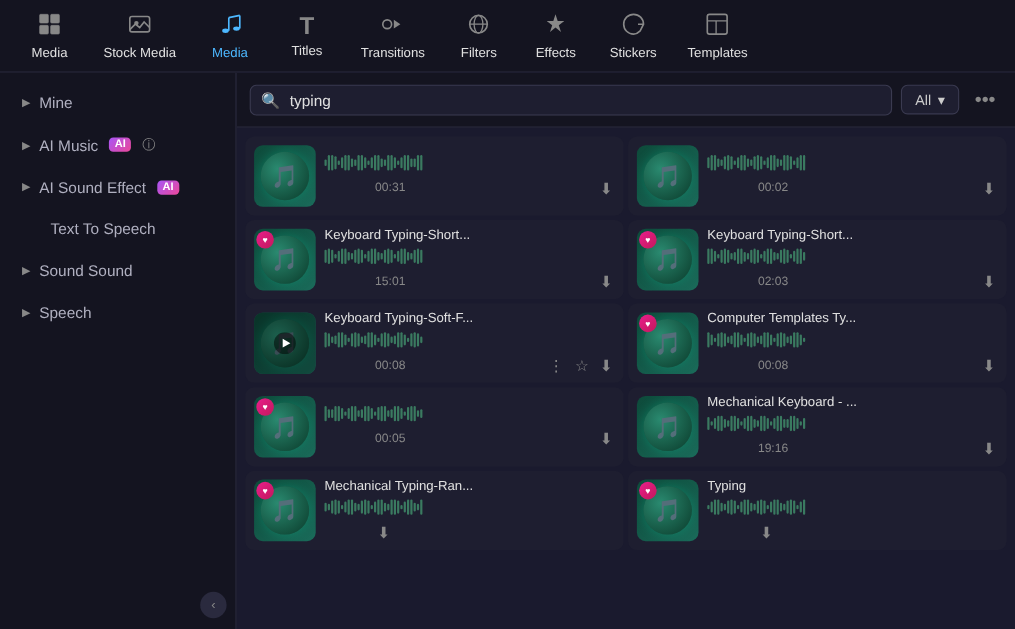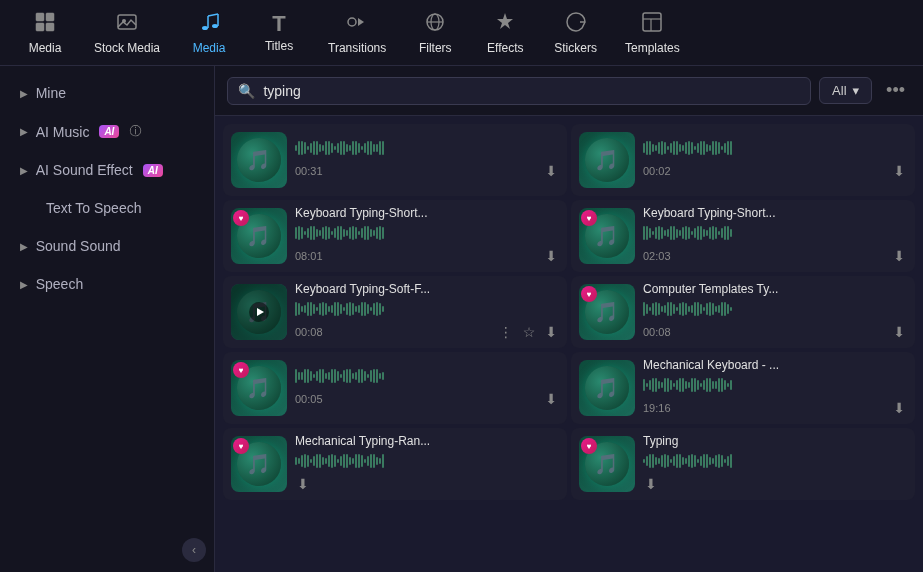--- a/index.html
+++ b/index.html
@@ -88,21 +88,20 @@
       background: linear-gradient(135deg, #7c3aed, #db2777);
       border-radius: 4px;
       padding: 1px 5px;
       font-size: 10px;
       color: #fff;
       font-weight: bold;
       margin-left: 2px;
     }
     .sidebar-badge-ai {
       background: linear-gradient(135deg, #a855f7, #ec4899);
-      font-style: italic;
     }
 
     .collapse-btn {
       position: absolute;
       bottom: 10px;
       right: 8px;
       width: 24px;
       height: 24px;
       background: #2a2a3e;
       border-radius: 50%;
@@ -266,20 +265,21 @@
       overflow: hidden;
       text-overflow: ellipsis;
       font-weight: 500;
     }
 
     .audio-footer {
       display: flex;
       align-items: center;
       justify-content: space-between;
       gap: 16px;
+      margin-left: 46px;
     }
     .audio-duration {
       font-size: 11px;
       color: #888;
     }
     .audio-actions {
       display: flex;
       align-items: center;
       gap: 6px;
     }
@@ -578,21 +578,21 @@
                 <span style="height:9.696627255441317px"></span>
                 <span style="height:14.53676990255467px"></span>
                 <span style="height:13.950989397494231px"></span>
                 <span style="height:8.214787464862761px"></span>
                 <span style="height:5.9740104957954765px"></span>
                 <span style="height:12.76408485008524px"></span>
                 <span style="height:14.961957531345593px"></span>
                 <span style="height:11.53393467487182px"></span>
               </div>
       <div class="audio-footer">
-        <span class="audio-duration">08:01</span>
+        <span class="audio-duration">15:01</span>
         <div class="audio-actions">
 
           <button class="action-btn">⬇</button>
         </div>
       </div>
     </div>
   </div>
           <div class="audio-item">
     <div class="thumb">
       <div class="heart-badge">♥</div>

